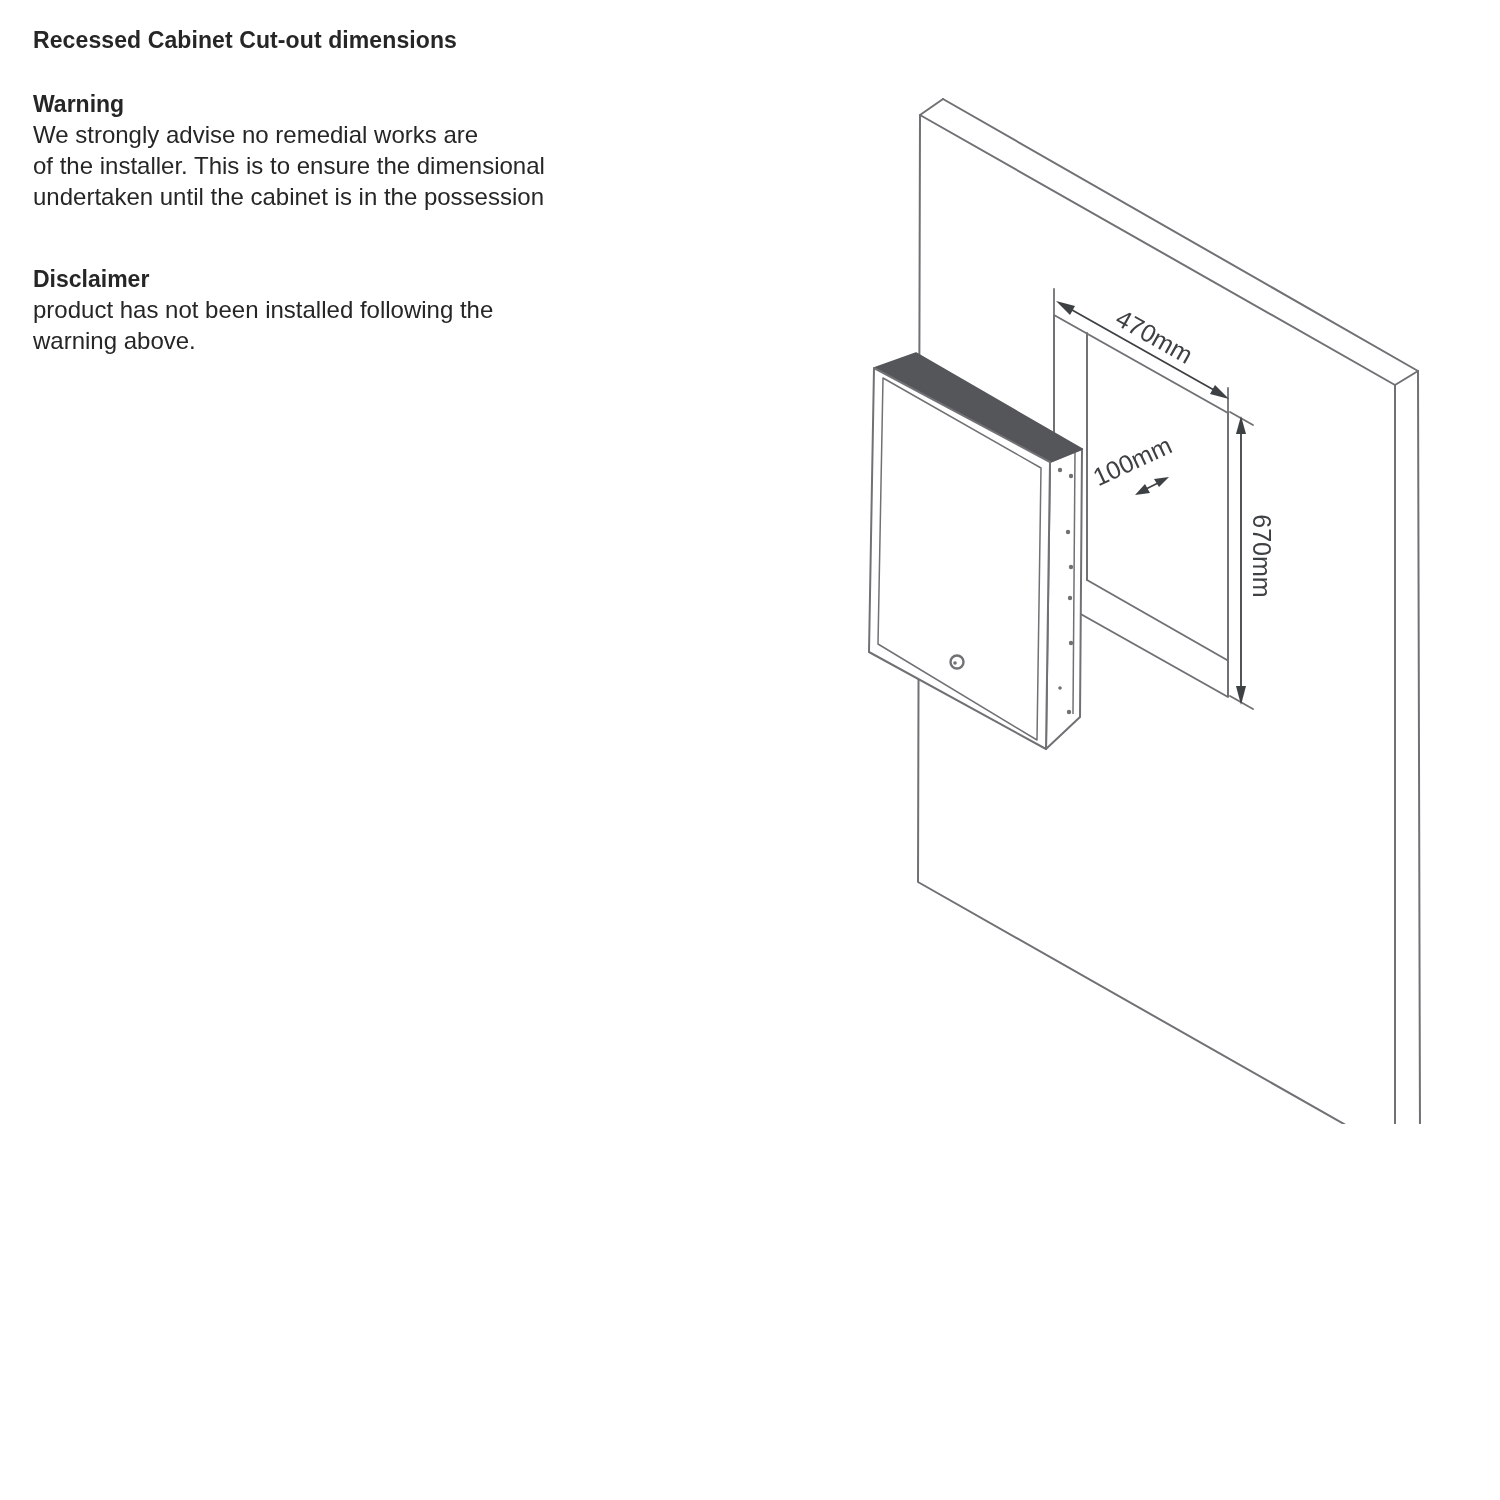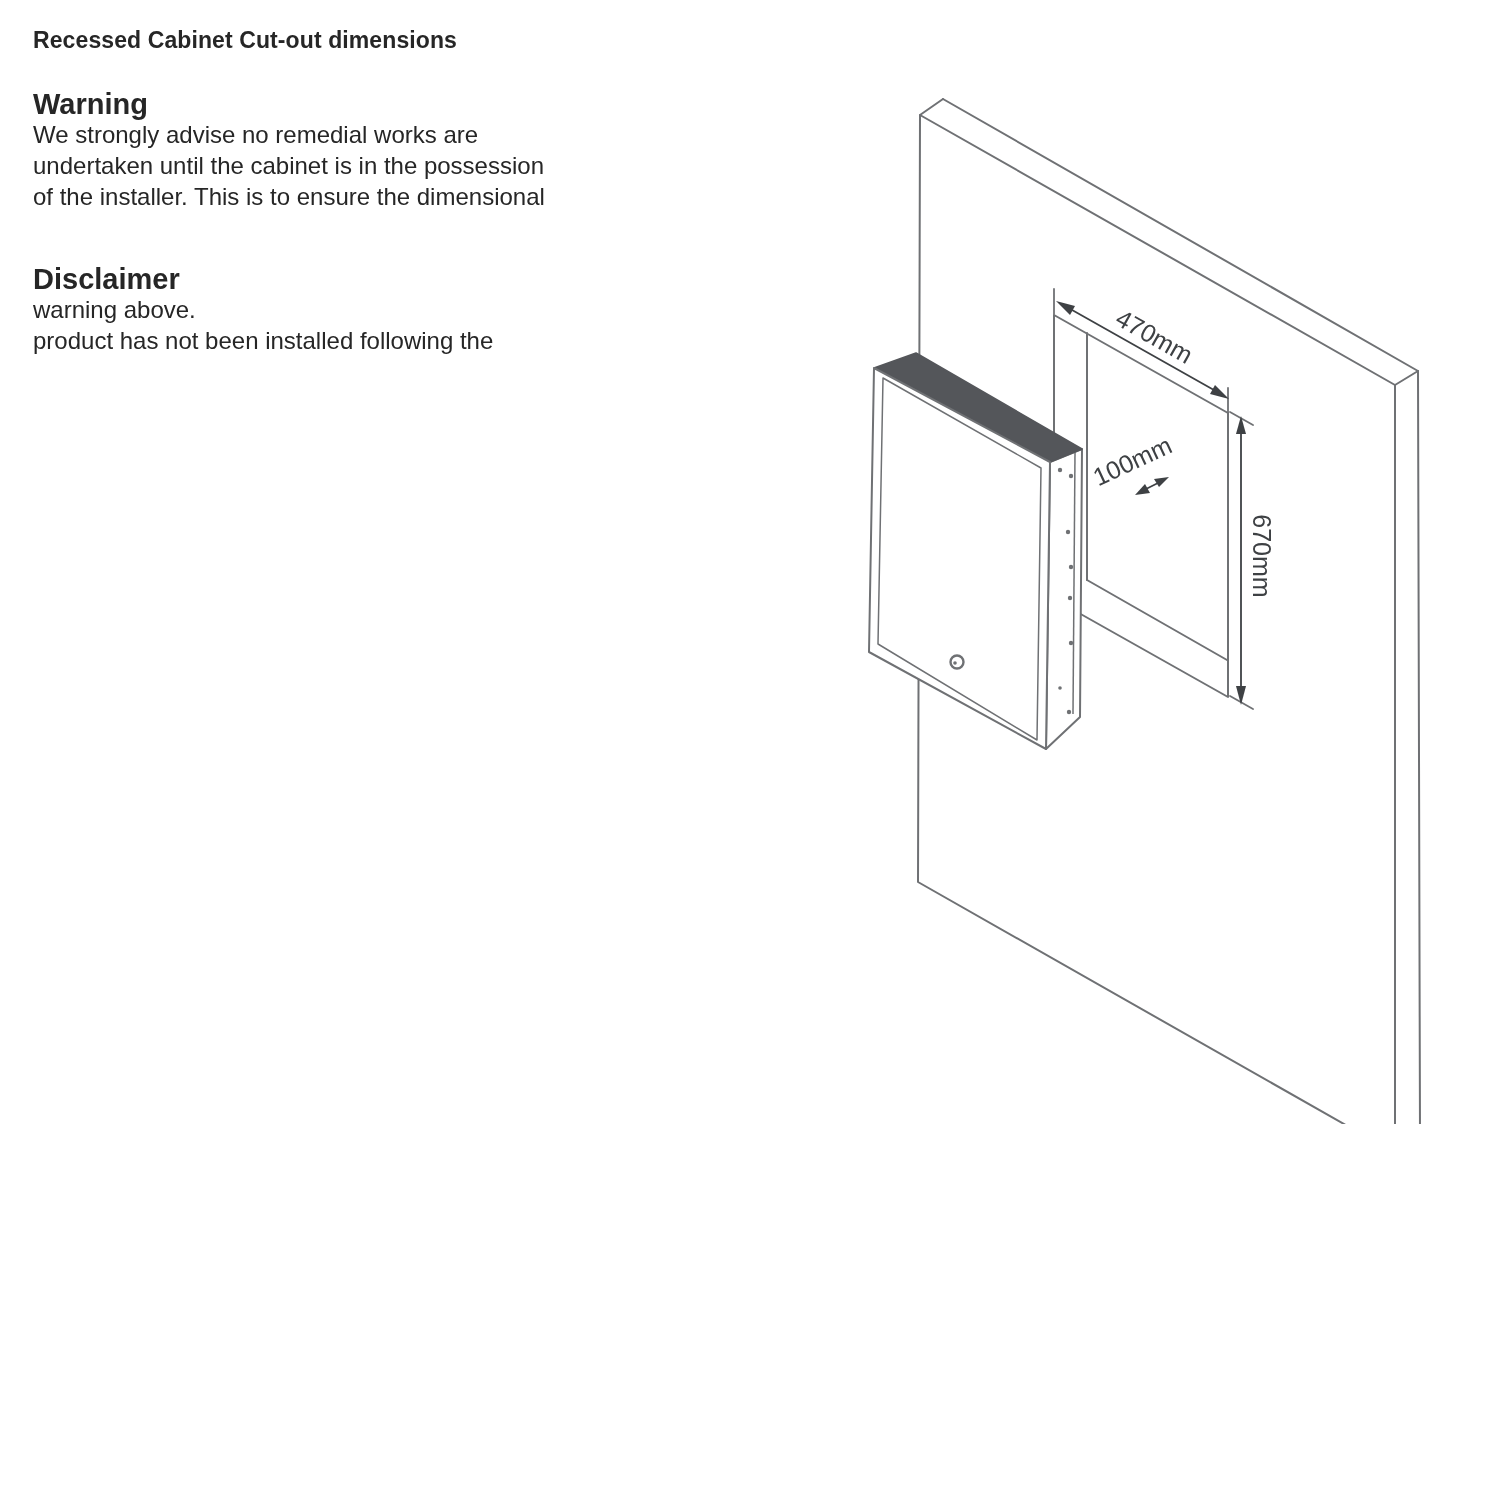--- a/index.html
+++ b/index.html
@@ -12,21 +12,21 @@
   }
   html,body{margin:0;padding:0;background:#fff;}
   .page{
     position:relative;width:1500px;height:1124px;overflow:hidden;
     background:var(--color-background,#fff);
     font-family:"Liberation Sans",sans-serif;
     color:var(--color-text,#262626);
   }
   .textblock{position:absolute;left:33px;top:26px;width:530px;}
   .doc-title{font-size:23px;line-height:28px;font-weight:bold;margin:0;letter-spacing:0.1px;}
-  .sec-heading{font-size:29px;line-height:30px;font-weight:bold;margin:0;}
+  .sec-heading{font-size:23px;line-height:30px;font-weight:bold;margin:0;}
   .warning-block{margin-top:35px;}
   .disclaimer-block{margin-top:52px;}
   .body-line{font-size:24px;line-height:31px;white-space:nowrap;}
   .diagram-svg{position:absolute;left:0;top:0;width:1500px;height:1500px;}
   .stroke{fill:none;stroke:var(--color-line,#6f7174);stroke-width:2;stroke-linejoin:round;stroke-linecap:round;}
   .stroke-thin{fill:none;stroke:var(--color-line,#6f7174);stroke-width:1.5;stroke-linejoin:round;}
   .whitefill{fill:#ffffff;stroke:var(--color-line,#6f7174);stroke-width:2;stroke-linejoin:round;}
   .bandfill{fill:var(--color-band,#54565a);stroke:var(--color-band,#54565a);stroke-width:1.5;stroke-linejoin:round;}
   .dimline{fill:none;stroke:var(--color-line_dark,#3e4144);stroke-width:1.8;stroke-linecap:round;}
   .extline{fill:none;stroke:var(--color-line,#6f7174);stroke-width:1.8;stroke-linecap:round;}
@@ -39,28 +39,28 @@
 <body>
 
 <div class="page">
 
   <div class="textblock">
     <div class="doc-title">Recessed Cabinet Cut-out dimensions</div>
 
     <div class="warning-block">
       <div class="sec-heading">Warning</div>
       <div class="body-line">We strongly advise no remedial works are</div>
+      <div class="body-line">of the installer. This is to ensure the dimensional</div>
       <div class="body-line">undertaken until the cabinet is in the possession</div>
-      <div class="body-line">of the installer. This is to ensure the dimensional</div>
     </div>
 
     <div class="disclaimer-block">
       <div class="sec-heading">Disclaimer</div>
+      <div class="body-line">product has not been installed following the</div>
       <div class="body-line">warning above.</div>
-      <div class="body-line">product has not been installed following the</div>
     </div>
   </div>
 
   <svg class="diagram-svg" viewBox="0 0 1500 1500" aria-hidden="true">
 
     <g>
       <path class="stroke" d="M920,115 L1395,385 L1395,1153 L918,882 Z"></path>
       <path class="stroke" d="M943,99 L1418,371"></path>
       <path class="stroke" d="M1418,371 L1420,1139"></path>
       <path class="stroke" d="M920,115 L943,99"></path>

